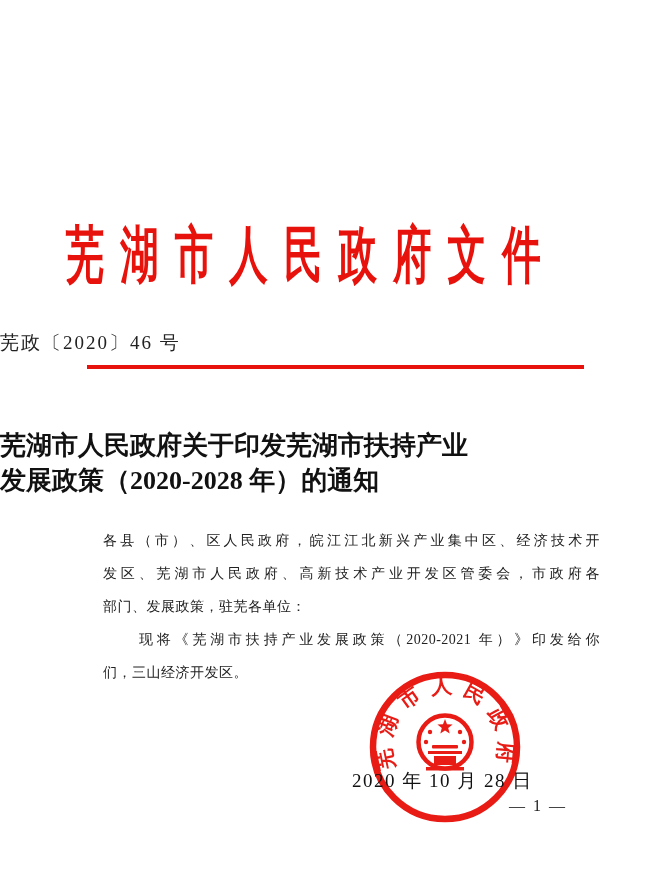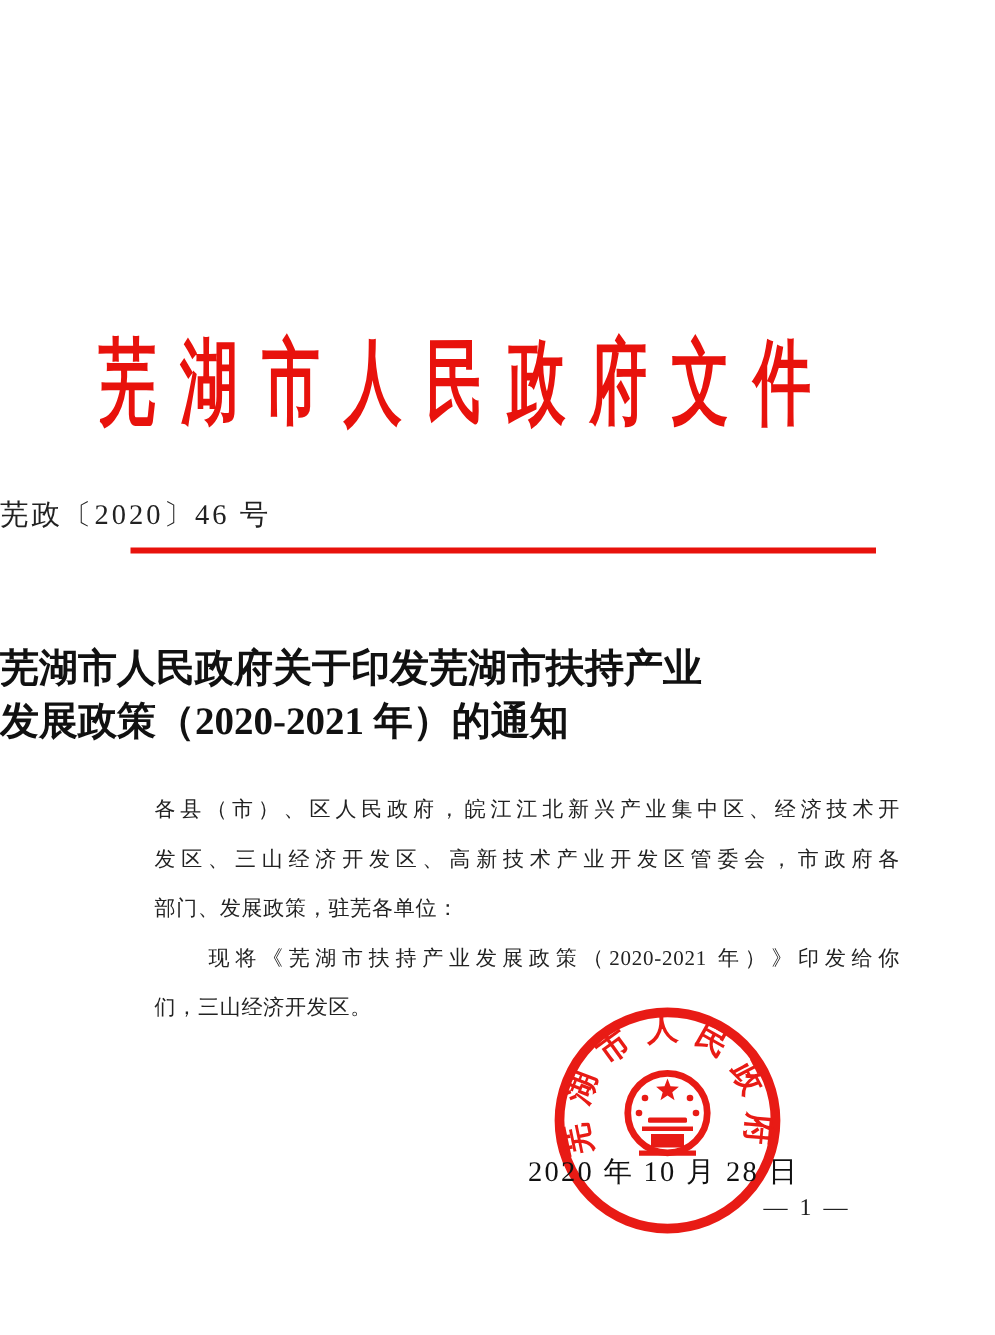--- a/index.html
+++ b/index.html
@@ -118,26 +118,26 @@
   <div class="red-header-wrap">
     <div class="red-header">芜湖市人民政府文件</div>
   </div>
 
   <div class="doc-number">芜政〔2020〕46 号</div>
 
   <div class="red-line"></div>
 
   <div class="doc-title">
     <div>芜湖市人民政府关于印发芜湖市扶持产业</div>
-    <div>发展政策（2020-2021 年）的通知</div>
+    <div>发展政策（2020-2028 年）的通知</div>
   </div>
 
   <div class="body-block">
     <div class="body-line fill">各县（市）、区人民政府，皖江江北新兴产业集中区、经济技术开</div>
-    <div class="body-line fill">发区、三山经济开发区、高新技术产业开发区管委会，市政府各</div>
+    <div class="body-line fill">发区、芜湖市人民政府、高新技术产业开发区管委会，市政府各</div>
     <div class="body-line">部门、发展政策，驻芜各单位：</div>
     <div class="body-line fill indent">现将《芜湖市扶持产业发展政策（2020-2021 年）》印发给你</div>
     <div class="body-line">们，三山经济开发区。</div>
   </div>
 
   <div class="doc-date">2020 年 10 月 28 日</div>
 
   <svg class="seal" viewBox="0 0 156 156" aria-hidden="true">
 
     <circle cx="78" cy="78" r="72" fill="none" stroke="#e8120c" stroke-width="6.5"></circle>

